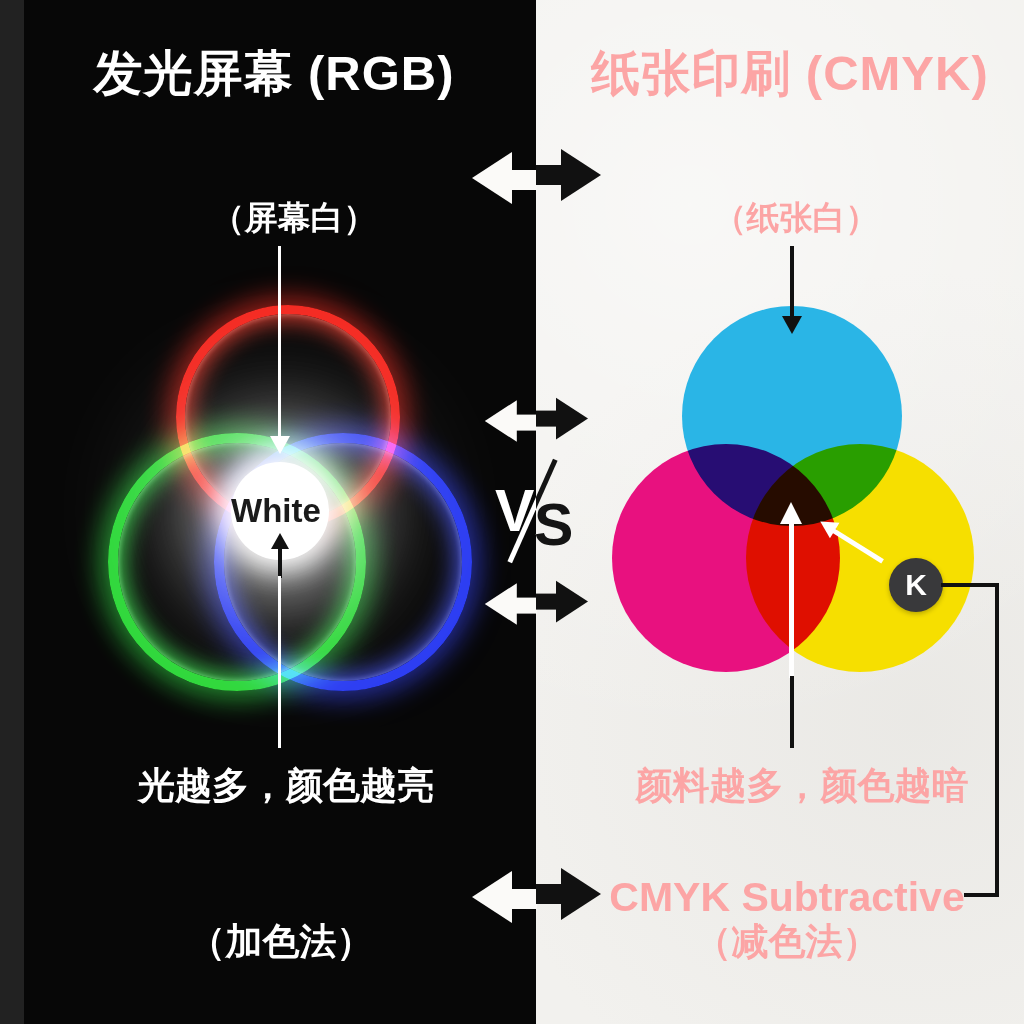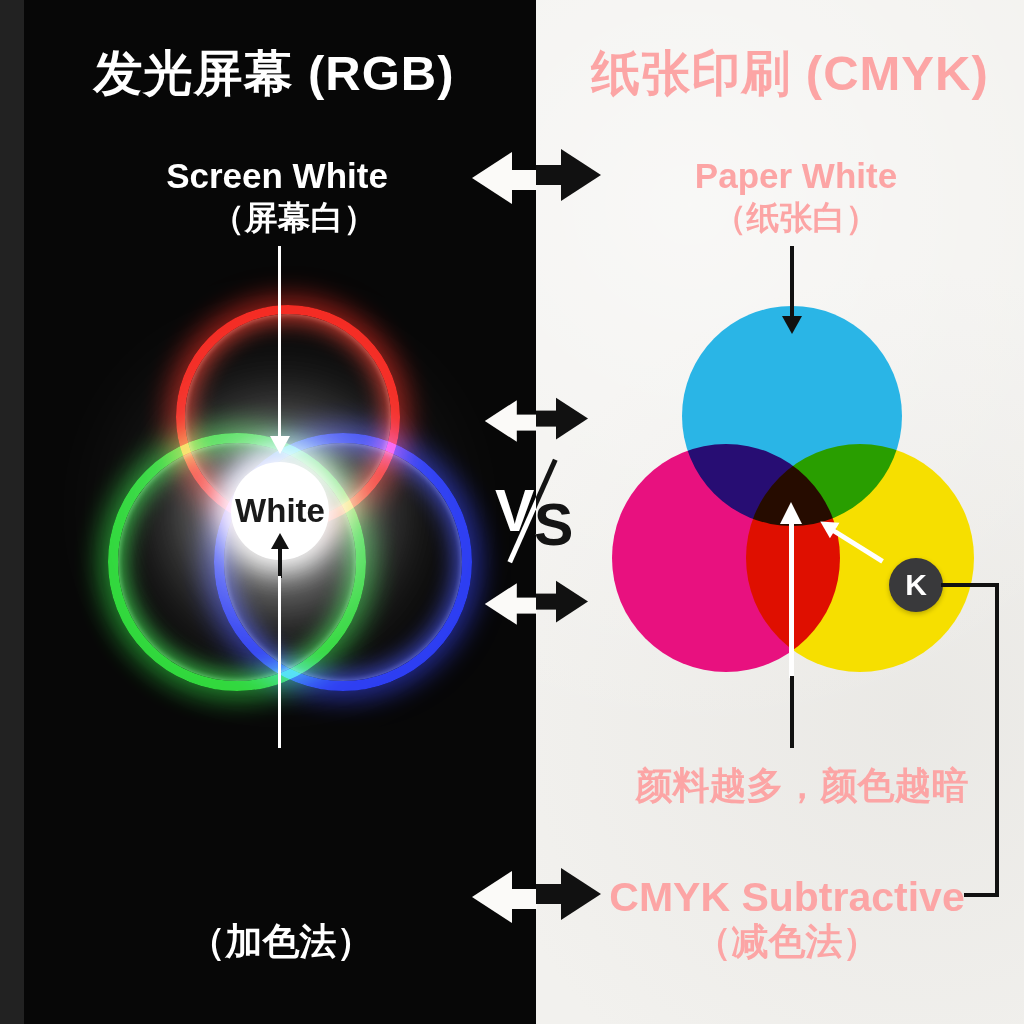--- a/index.html
+++ b/index.html
@@ -28,21 +28,21 @@
   
   .rgb-venn{position:absolute;left:0;top:0;width:512px;height:1024px;isolation:isolate;}
   .ring{position:absolute;border-radius:50%;mix-blend-mode:screen;}
   .ring-red{left:152px;top:305px;width:206px;height:206px;border:9px solid #f42a22;
     box-shadow:0 0 26px 9px rgba(255,45,35,.55), inset 0 0 22px 7px rgba(255,70,55,.75), inset 0 0 5px 1px rgba(255,210,200,.55);}
   .ring-green{left:84px;top:433px;width:238px;height:238px;border:10px solid #2ed83a;
     box-shadow:0 0 26px 9px rgba(50,230,70,.55), inset 0 0 22px 7px rgba(70,240,90,.75), inset 0 0 5px 1px rgba(215,255,215,.55);}
   .ring-blue{left:190px;top:433px;width:238px;height:238px;border:10px solid #2b3cf2;
     box-shadow:0 0 26px 9px rgba(55,70,255,.55), inset 0 0 22px 7px rgba(75,90,255,.75), inset 0 0 5px 1px rgba(205,215,255,.55);}
   .white-core{position:absolute;left:207px;top:462px;width:98px;height:98px;border-radius:50%;
-    background:#ffffff;display:flex;align-items:center;justify-content:center;
+    background:#ffffff;display:flex;align-items:center;
     box-shadow:0 0 26px 12px rgba(255,255,255,.95), 0 0 70px 38px rgba(255,255,255,.5), 0 0 130px 70px rgba(255,255,255,.2);}
   .white-core span{font-weight:bold;font-size:33px;color:#1a1a1a;}
   
   .cmyk-venn{position:absolute;left:512px;top:0;width:512px;height:1024px;isolation:isolate;}
   .ink{position:absolute;border-radius:50%;mix-blend-mode:multiply;}
   .ink-cyan{left:146px;top:306px;width:220px;height:220px;background:#2ab5e6;}
   .ink-magenta{left:76px;top:444px;width:228px;height:228px;background:#e8117f;}
   .ink-yellow{left:210px;top:444px;width:228px;height:228px;background:#f6df00;}
   
   .vline{position:absolute;}
@@ -79,44 +79,43 @@
 </head>
 <body>
 
 <div class="canvas">
 
   <div class="panel-left"></div>
   <div class="panel-right"></div>
 
   <div class="txt title w" style="left:250px;top:74px;">发光屏幕 (RGB)</div>
 
-  <div class="txt lab-en w" style="left:253px;top:176px;">Screen White</div>
   <div class="txt lab-zh w" style="left:270px;top:218px;">（屏幕白）</div>
 
   <div class="rgb-venn">
     <div class="ring ring-red"></div>
     <div class="ring ring-green"></div>
     <div class="ring ring-blue"></div>
     <div class="white-core">
       <span>White</span>
     </div>
   </div>
 
   <div class="vline" style="left:254px;top:246px;width:3px;height:194px;background:#fff;"></div>
   <div class="tri" style="left:246px;top:436px;border-left:10px solid transparent;border-right:10px solid transparent;border-top:18px solid #fff;"></div>
 
   <div class="tri" style="left:247px;top:533px;border-left:9px solid transparent;border-right:9px solid transparent;border-bottom:16px solid #111;"></div>
   <div class="vline" style="left:254px;top:548px;width:4px;height:30px;background:#111;"></div>
   <div class="vline" style="left:254px;top:576px;width:3px;height:172px;background:#fff;"></div>
 
+  <div class="txt caption w" style="left:262px;top:786px;">光越多，颜色越亮</div>
   <div class="txt bot-zh w" style="left:257px;top:942px;">（加色法）</div>
 
   <div class="txt title b" style="left:766px;top:74px;">纸张印刷 (CMYK)</div>
 
-  <div class="txt lab-en b" style="left:772px;top:176px;">Paper White</div>
   <div class="txt lab-zh b" style="left:772px;top:218px;">（纸张白）</div>
 
   <div class="cmyk-venn">
     <div class="ink ink-cyan"></div>
     <div class="ink ink-magenta"></div>
     <div class="ink ink-yellow"></div>
   </div>
 
   <div class="vline" style="left:766px;top:246px;width:4px;height:74px;background:#111;"></div>
   <div class="tri" style="left:758px;top:316px;border-left:10px solid transparent;border-right:10px solid transparent;border-top:18px solid #111;"></div>

